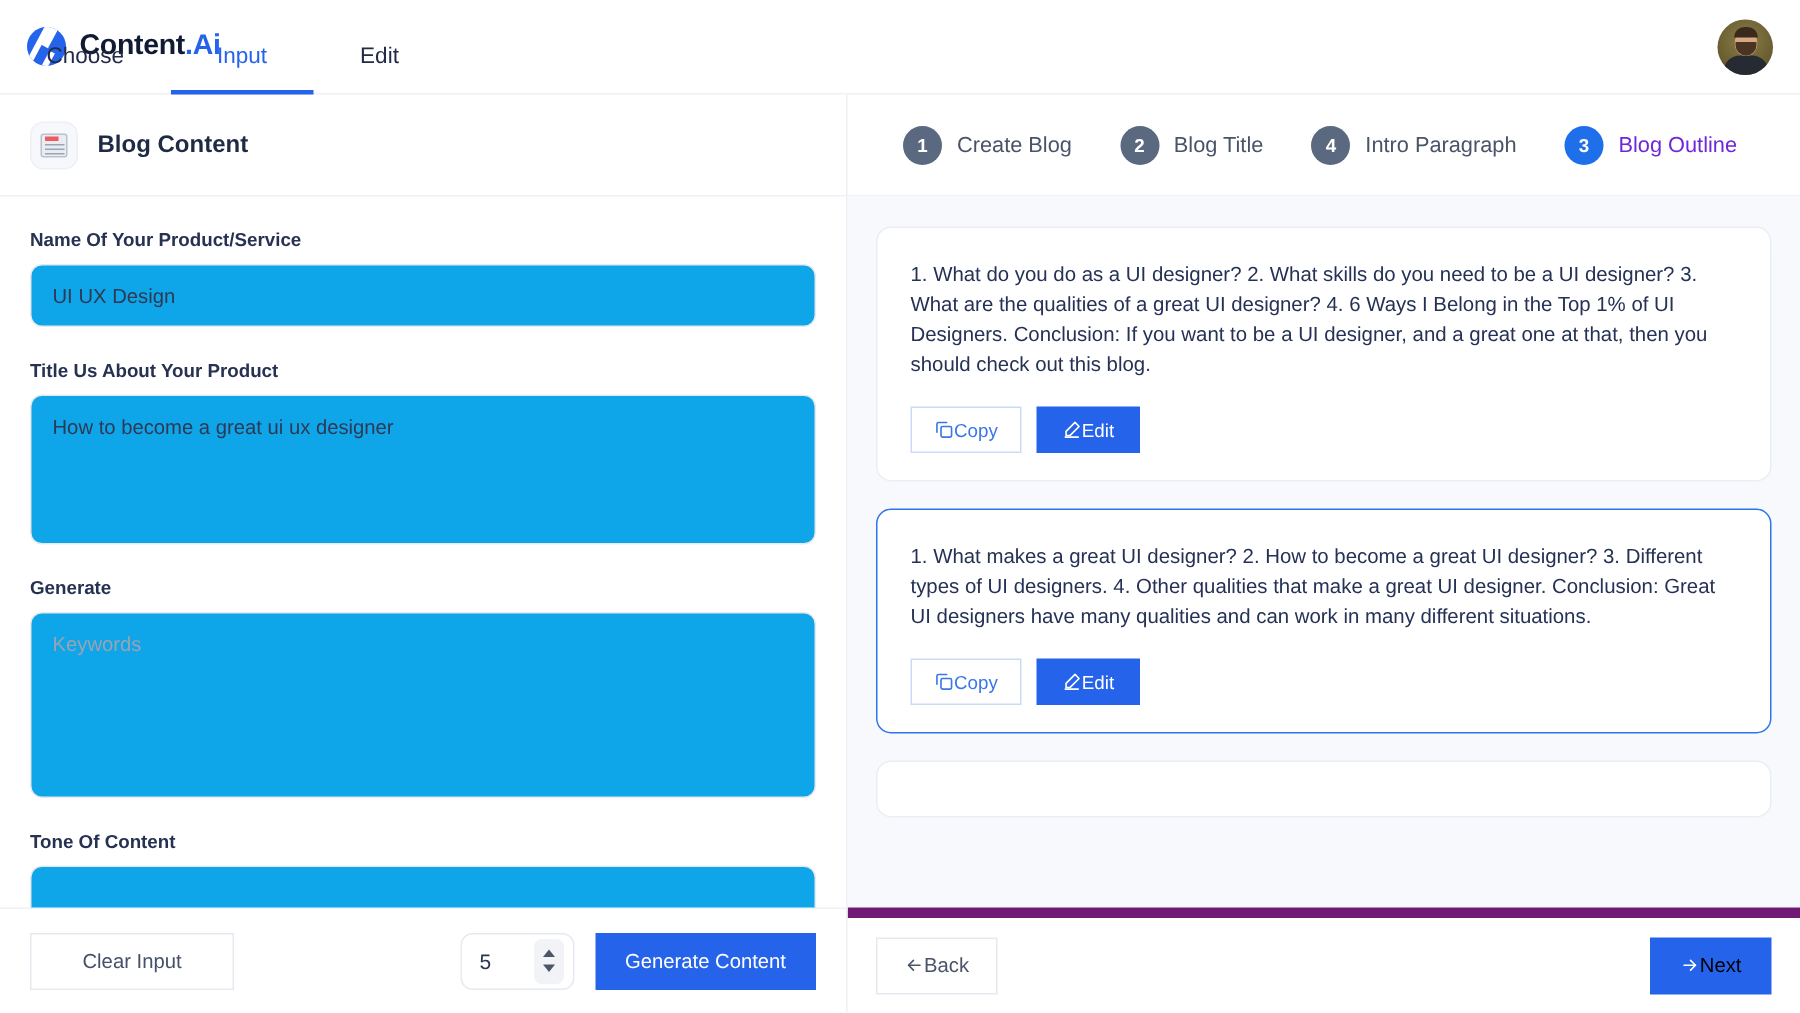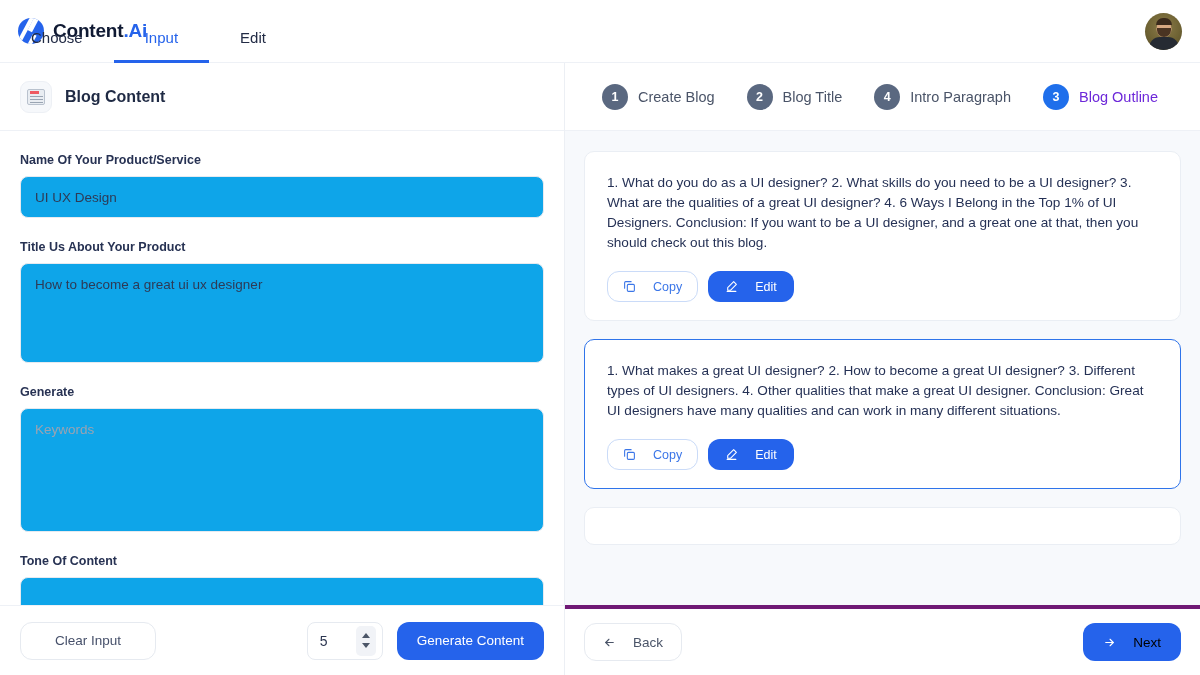--- a/index.html
+++ b/index.html
@@ -135,22 +135,22 @@
   .tf.h-clip { height: 60px; }
 
   .left-foot {
     height: 70px; min-height: 70px;
     border-top: 1px solid #eef1f6;
     display: flex; align-items: center;
     padding: 0 20px; gap: 14px;
     background: #ffffff;
   }
   .btn {
-    font-family: inherit; cursor: pointer; border-radius: 12px;
-    display: inline-flex; align-items: center; justify-content: center; gap: 17px;
+    font-family: inherit; cursor: pointer; border-radius: 0;
+    display: inline-flex; align-items: center; justify-content: center; gap: 0;
   }
   .btn-ghost {
     border: 1px solid #e6eaf0; background: #fff; color: #46506a;
     font-size: 13.5px; height: 38px; padding: 0 34px;
   }
   .spacer { flex: 1; }
   .stepper {
     width: 76px; height: 38px; border: 1px solid #e6eaf0; border-radius: 8px;
     display: flex; align-items: center; padding: 0 6px 0 12px; gap: 4px;
     background: #fff;
@@ -208,21 +208,21 @@
     font-size: 12.5px; height: 31px; padding: 0 15px;
   }
   .btn-edit {
     border: none; background: #2563eb; color: #fff;
     font-size: 12.5px; height: 31px; padding: 0 17px;
   }
   .ico { width: 13px; height: 13px; display: inline-block; flex: none; }
 
   .right-foot {
     height: 70px; min-height: 70px;
-    border-top: 4px solid #701a75;
+    border-top: 7px solid #701a75;
     display: flex; align-items: center; padding: 0 19px;
     background: #ffffff;
   }
   .btn-back {
     border: 1px solid #e6eaf0; background: #fff; color: #4a5468;
     font-size: 13.5px; height: 38px; padding: 0 18px;
   }
   .btn-next {
     background: #2563eb; color: #000000; border: none;
     font-size: 13.5px; height: 38px; padding: 0 20px; font-weight: 500;

